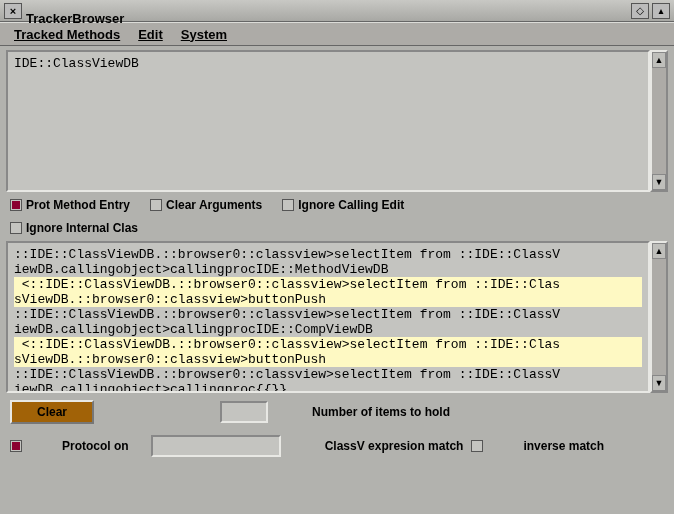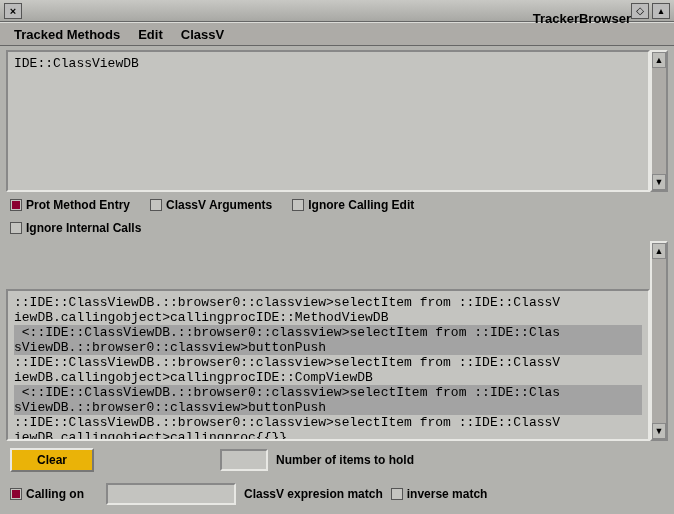--- a/index.html
+++ b/index.html
@@ -22,21 +22,21 @@
 .titlebar .close-btn {
   width: 18px; height: 16px;
   margin: 2px 4px;
   background: #bbb;
   border: 1px solid #555;
   display: flex; align-items: center; justify-content: center;
   font-size: 11px; font-weight: bold;
 }
 .titlebar .title {
   flex: 1;
-  text-align: right;
+  text-align: left;
   font-weight: bold;
   font-size: 13px;
   margin-top: 15px;
 }
 .titlebar .right-btns {
   display: flex;
   gap: 3px;
   margin-right: 4px;
 }
 .titlebar .right-btns div {
@@ -51,20 +51,21 @@
   background: #adaba7;
   border-top: 1px solid #dcdcd8;
   border-bottom: 1px solid #666;
   display: flex;
   align-items: center;
   padding: 0 14px;
   gap: 18px;
 }
 .menubar .menu-item {
   font-weight: bold;
+  text-decoration: underline;
   font-size: 13px;
   cursor: default;
 }
 .content {
   padding: 4px 6px 6px 6px;
   display: flex;
   flex-direction: column;
   gap: 3px;
 }
 .panel-wrap {
@@ -75,21 +76,21 @@
   background: #c4c4c0;
   border: 2px solid;
   border-color: #888 #e8e8e4 #e8e8e4 #888;
   font-family: "Courier New", monospace;
   font-size: 13px;
   padding: 4px 6px;
   overflow: hidden;
   line-height: 15px;
 }
 .panel.top { height: 142px; }
-.panel.mid { height: 152px; margin-top: 48px; }
+.panel.mid { height: 152px; }
 .scrollbar {
   width: 18px;
   background: #adaba7;
   border: 2px solid;
   border-color: #e8e8e4 #888 #888 #e8e8e4;
   display: flex;
   flex-direction: column;
   justify-content: space-between;
 }
 .scroll-arrow {
@@ -115,61 +116,61 @@
   position: relative;
 }
 .checkbox.checked::after {
   content: "";
   position: absolute;
   left: 1px; top: 1px; right: 1px; bottom: 1px;
   background: #8b0030;
 }
 .check-group { display: flex; align-items: center; gap: 4px; margin-right: 14px; }
 .log-line { white-space: pre; }
-.log-line.hl { background: #a3a3a3; }
+.log-line.hl { background: #fef9c3; }
 .bottom-bar {
   display: flex;
   align-items: center;
   gap: 8px;
   padding: 4px 4px;
 }
 .btn {
   min-width: 84px;
   height: 24px;
-  background: #eab308;
+  background: #a16207;
   border: 2px solid;
   border-color: #e8e8e4 #777 #777 #e8e8e4;
   font-weight: bold;
   font-size: 12px;
   display: flex; align-items: center; justify-content: center;
 }
 .text-input {
   height: 22px;
   background: #c4c4c0;
   border: 2px solid;
   border-color: #888 #e8e8e4 #e8e8e4 #888;
 }
-.label-bold { font-weight: bold; font-size: 12px; }
+.label-bold { font-weight: bold; font-size: 12px; margin-left: 36px; }
 </style>
 </head>
 <body>
 
 <div class="titlebar">
   <div class="close-btn">×</div>
   <div class="title">TrackerBrowser</div>
   <div class="right-btns">
     <div>◇</div>
     <div>▴</div>
   </div>
 </div>
 
 <div class="menubar">
   <span class="menu-item">Tracked Methods</span>
   <span class="menu-item">Edit</span>
-  <span class="menu-item">ClassV</span>
+  <span class="menu-item">System</span>
 </div>
 
 <div class="content">
 
   <div class="panel-wrap">
     <div class="panel top">
       <div>IDE::ClassViewDB</div>
     </div>
     <div class="scrollbar">
       <div class="scroll-arrow">▲</div>
@@ -177,32 +178,32 @@
     </div>
   </div>
 
   <div class="check-row">
     <div class="check-group">
       <span class="checkbox checked"></span>
       <span>Prot Method Entry</span>
     </div>
     <div class="check-group">
       <span class="checkbox"></span>
-      <span>ClassV Arguments</span>
+      <span>Clear Arguments</span>
     </div>
     <div class="check-group">
       <span class="checkbox"></span>
       <span>Ignore Calling Edit</span>
     </div>
   </div>
 
   <div class="check-row">
     <div class="check-group">
       <span class="checkbox"></span>
-      <span>Ignore Internal Calls</span>
+      <span>Ignore Internal Clas</span>
     </div>
   </div>
 
   <div class="panel-wrap">
     <div class="panel mid" id="log-panel">
         <div class="log-line">::IDE::ClassViewDB.::browser0::classview&gt;selectItem from ::IDE::ClassV</div>
         <div class="log-line">iewDB.callingobject&gt;callingprocIDE::MethodViewDB</div>
         <div class="log-line hl"> &lt;::IDE::ClassViewDB.::browser0::classview&gt;selectItem from ::IDE::Clas</div>
         <div class="log-line hl">sViewDB.::browser0::classview&gt;buttonPush</div>
         <div class="log-line">::IDE::ClassViewDB.::browser0::classview&gt;selectItem from ::IDE::ClassV</div>
@@ -221,21 +222,21 @@
   <div class="bottom-bar">
     <div class="btn">Clear</div>
     <div style="flex:0 0 110px"></div>
     <div class="text-input" style="width:48px"></div>
     <span class="label-bold">Number of items to hold</span>
   </div>
 
   <div class="bottom-bar">
     <div class="check-group">
       <span class="checkbox checked"></span>
-      <span class="label-bold">Calling on</span>
+      <span class="label-bold">Protocol on</span>
     </div>
     <div class="text-input" style="width:130px"></div>
     <span class="label-bold">ClassV expresion match</span>
     <div class="check-group">
       <span class="checkbox"></span>
       <span class="label-bold">inverse match</span>
     </div>
   </div>
 
 </div>

